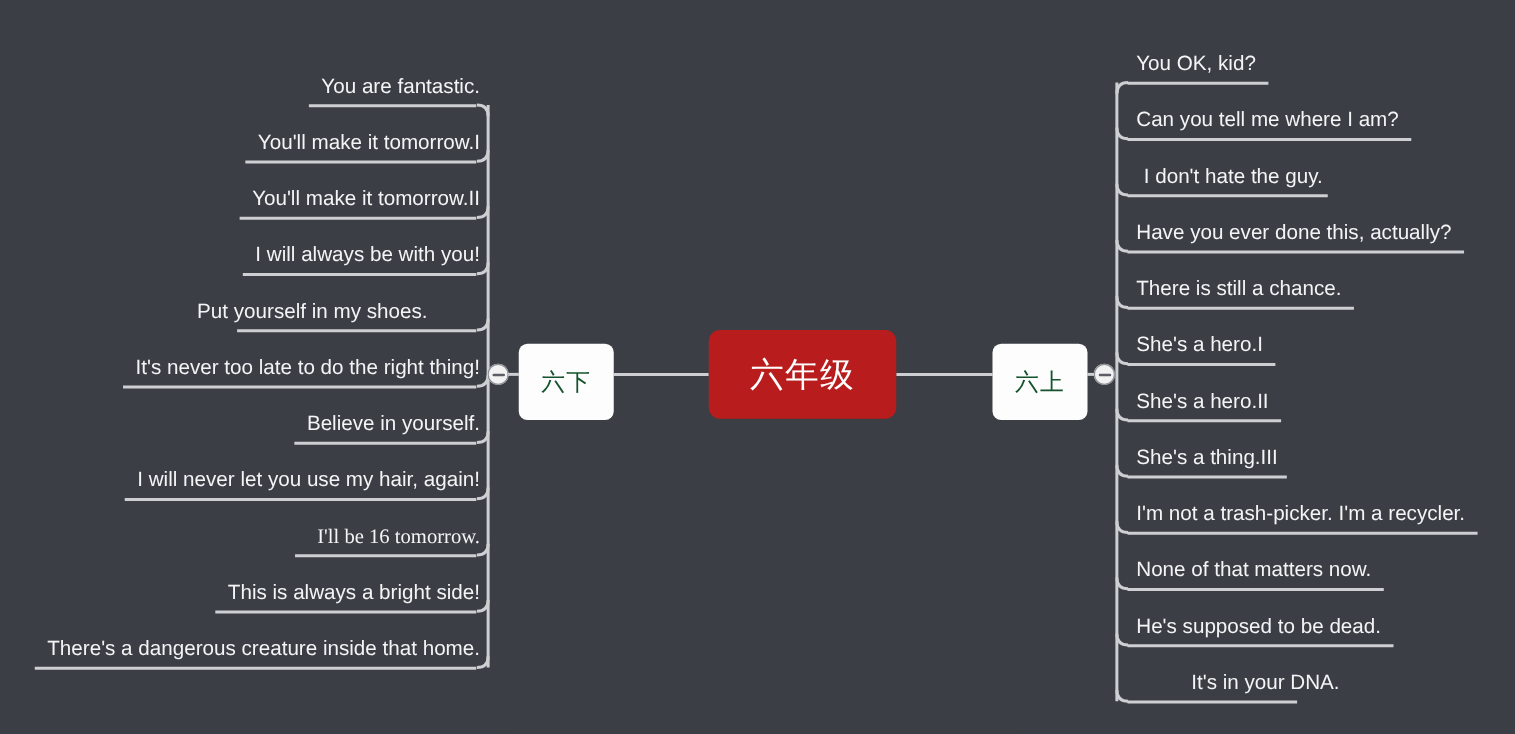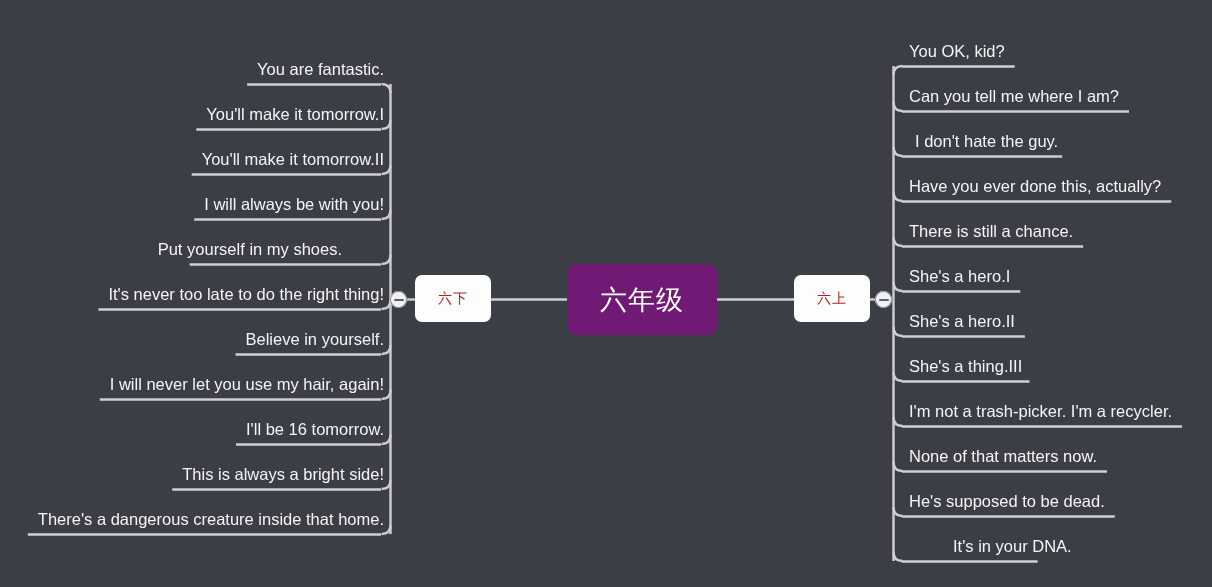--- a/index.html
+++ b/index.html
@@ -34,44 +34,44 @@
     stroke-width: 2.4;
     stroke-linecap: butt;
   }
   
   .root-node {
     position: absolute;
     left: 567px;
     top: 264px;
     width: 150px;
     height: 71px;
-    background: #701a75;
+    background: #b91c1c;
     border-radius: 9px;
     display: flex;
     align-items: center;
     justify-content: center;
     color: #ffffff;
     font-size: 27px;
     letter-spacing: 1px;
     box-sizing: border-box;
     text-align: right;
   }
   
   .branch-node {
     position: absolute;
     top: 275px;
     width: 76px;
-    height: 47px;
+    height: 61px;
     background: #fdfdfd;
     border-radius: 7px;
     display: flex;
     align-items: center;
     justify-content: center;
-    color: #b91c1c;
-    font-size: 14px;
+    color: #14532d;
+    font-size: 19px;
     letter-spacing: 1px;
     box-sizing: border-box;
   }
   .branch-left  { left: 415px; }
   .branch-right { left: 794px; font-family: Liberation Mono, monospace; }
 
   
   .toggle {
     position: absolute;
     width: 17px;
@@ -174,21 +174,21 @@
 
   <div id="leaf-layer">
       <div class="leaf leaf-left" style="top: 59px; right: 828px;">You are fantastic.</div>
       <div class="leaf leaf-left" style="top: 104px; right: 828px;">You'll make it tomorrow.I</div>
       <div class="leaf leaf-left" style="top: 149px; right: 828px;">You'll make it tomorrow.II</div>
       <div class="leaf leaf-left" style="top: 194px; right: 828px;">I will always be with you!</div>
       <div class="leaf leaf-left" style="top: 239px; right: 870px;">Put yourself in my shoes.</div>
       <div class="leaf leaf-left" style="top: 284px; right: 828px;">It's never too late to do the right thing!</div>
       <div class="leaf leaf-left" style="top: 329px; right: 828px;">Believe in yourself.</div>
       <div class="leaf leaf-left" style="top: 374px; right: 828px;">I will never let you use my hair, again!</div>
-      <div class="leaf leaf-left" style="top: 419px; right: 828px;">I'll be 16 tomorrow.</div>
+      <div class="leaf leaf-left" style="top: 419px; right: 828px; font-family: Liberation Serif, serif;">I'll be 16 tomorrow.</div>
       <div class="leaf leaf-left" style="top: 464px; right: 828px;">This is always a bright side!</div>
       <div class="leaf leaf-left" style="top: 509px; right: 828px;">There's a dangerous creature inside that home.</div>
       <div class="leaf leaf-right" style="top: 41px; left: 909px;">You OK, kid?</div>
       <div class="leaf leaf-right" style="top: 86px; left: 909px;">Can you tell me where I am?</div>
       <div class="leaf leaf-right" style="top: 131px; left: 915px;">I don't hate the guy.</div>
       <div class="leaf leaf-right" style="top: 176px; left: 909px;">Have you ever done this, actually?</div>
       <div class="leaf leaf-right" style="top: 221px; left: 909px;">There is still a chance.</div>
       <div class="leaf leaf-right" style="top: 266px; left: 909px;">She's a hero.I</div>
       <div class="leaf leaf-right" style="top: 311px; left: 909px;">She's a hero.II</div>
       <div class="leaf leaf-right" style="top: 356px; left: 909px;">She's a thing.III</div>

